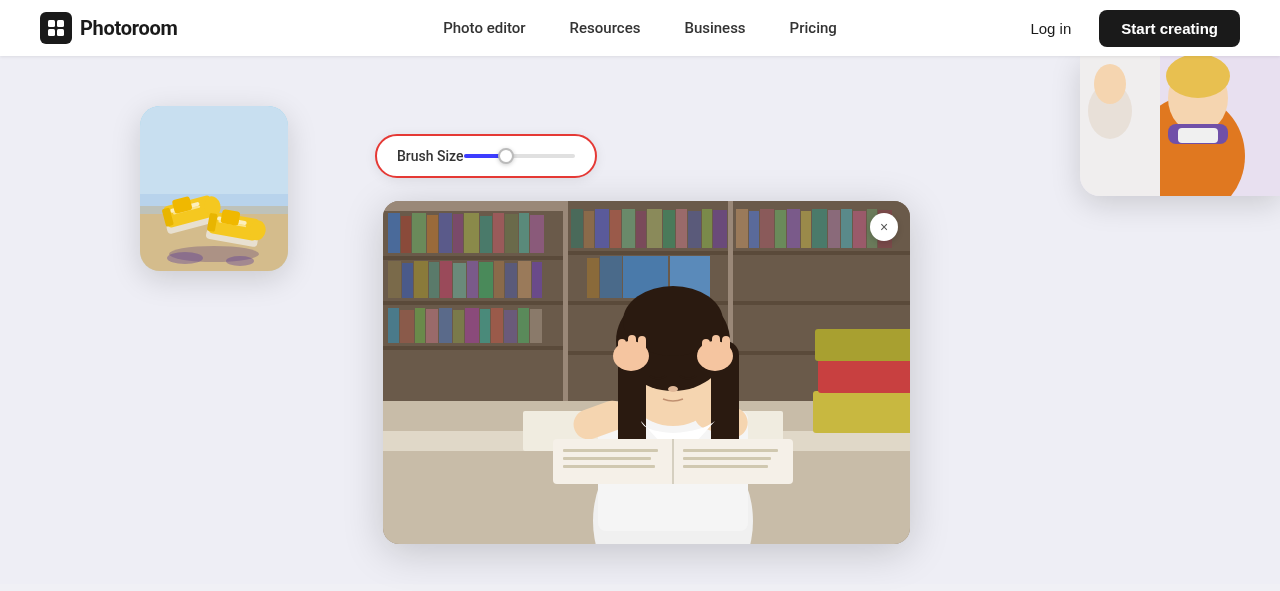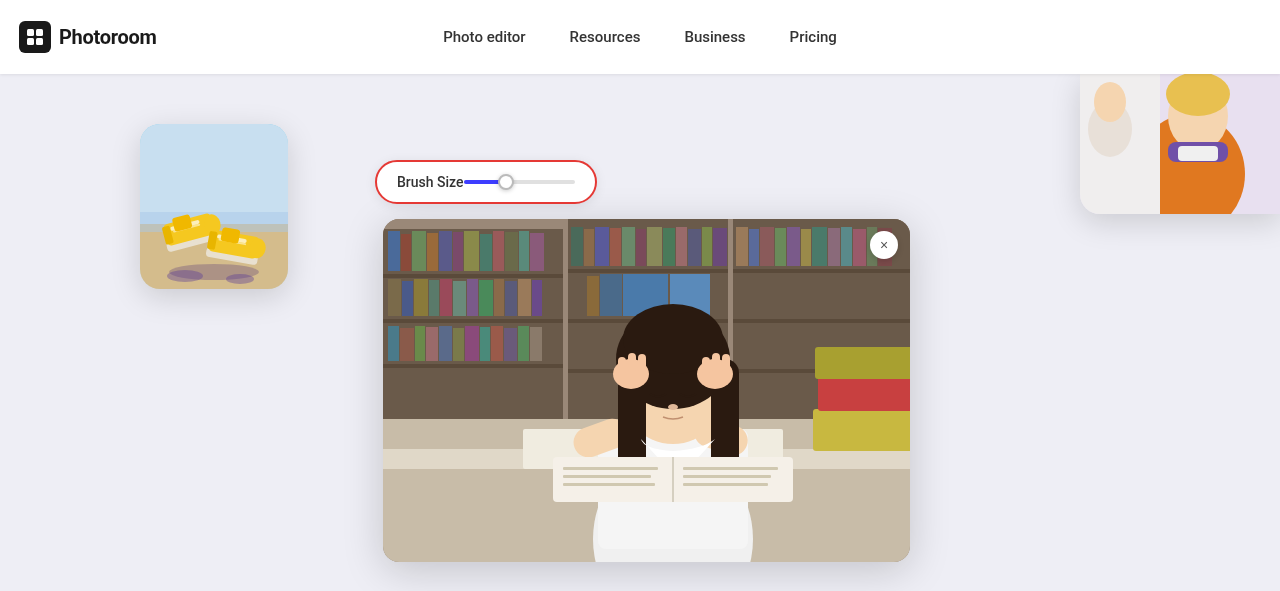--- a/index.html
+++ b/index.html
@@ -14,22 +14,22 @@
     }
 
     
     nav {
       position: relative;
       z-index: 10;
       display: flex;
       align-items: center;
       justify-content: space-between;
       background: #fff;
-      padding: 0 19px;
-      height: 74px;
+      padding: 0 40px;
+      height: 56px;
       box-shadow: 0 1px 3px rgba(0,0,0,0.08);
     }
 
     .nav-logo {
       display: flex;
       align-items: center;
       gap: 8px;
       text-decoration: none;
     }
 
@@ -119,21 +119,21 @@
       width: 200px;
       height: 140px;
       border-radius: 0 0 0 20px;
       overflow: hidden;
       box-shadow: 0 8px 30px rgba(0,0,0,0.15);
     }
 
     
     .brush-panel {
       position: absolute;
-      top: 86px;
+      top: 78px;
       left: 375px;
       background: #fff;
       border: 2px solid #e53935;
       border-radius: 22px;
       padding: 12px 20px;
       display: flex;
       align-items: center;
       width: 222px;
       z-index: 5;
       box-shadow: 0 2px 12px rgba(0,0,0,0.08);
@@ -246,20 +246,24 @@
     <span class="logo-text">Photoroom</span>
   </a>
 
   <div class="nav-links">
     <a href="#" class="nav-link">Photo editor</a>
     <a href="#" class="nav-link">Resources</a>
     <a href="#" class="nav-link">Business</a>
     <a href="#" class="nav-link">Pricing</a>
   </div>
 
+  <div class="nav-actions">
+    <button class="btn-login">Log in</button>
+    <button class="btn-start">Start creating</button>
+  </div>
 </nav>
 
 <div class="main">
 
   <div class="left-card">
     <div class="sneaker-scene">
       
       <svg width="148" height="165" viewBox="0 0 148 165" xmlns="http://www.w3.org/2000/svg">
 
         <rect width="148" height="165" fill="#c8dff0"></rect>

